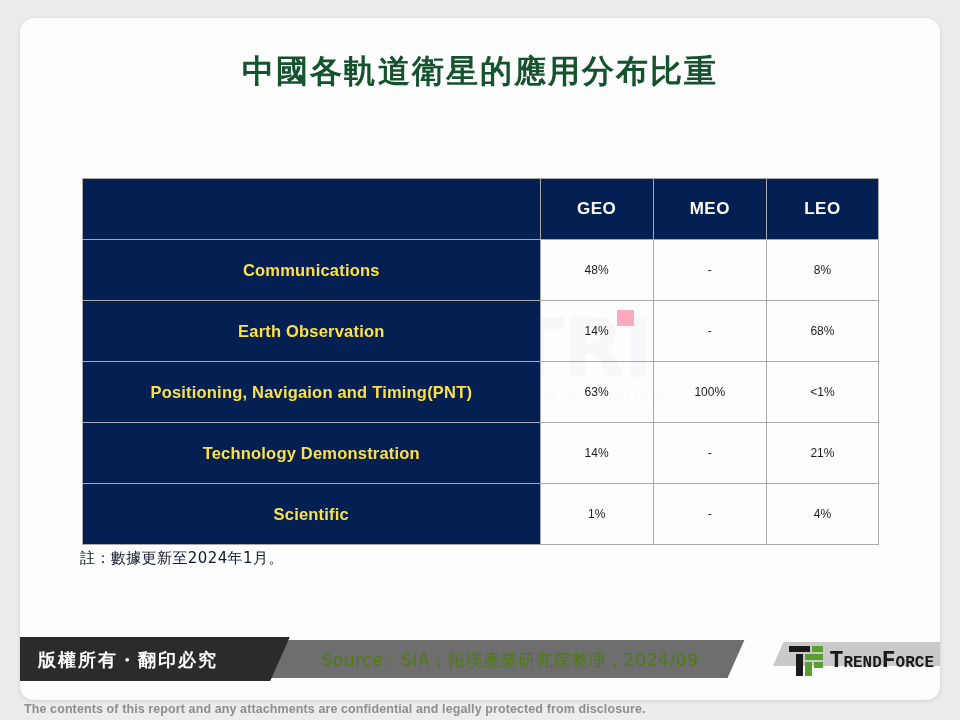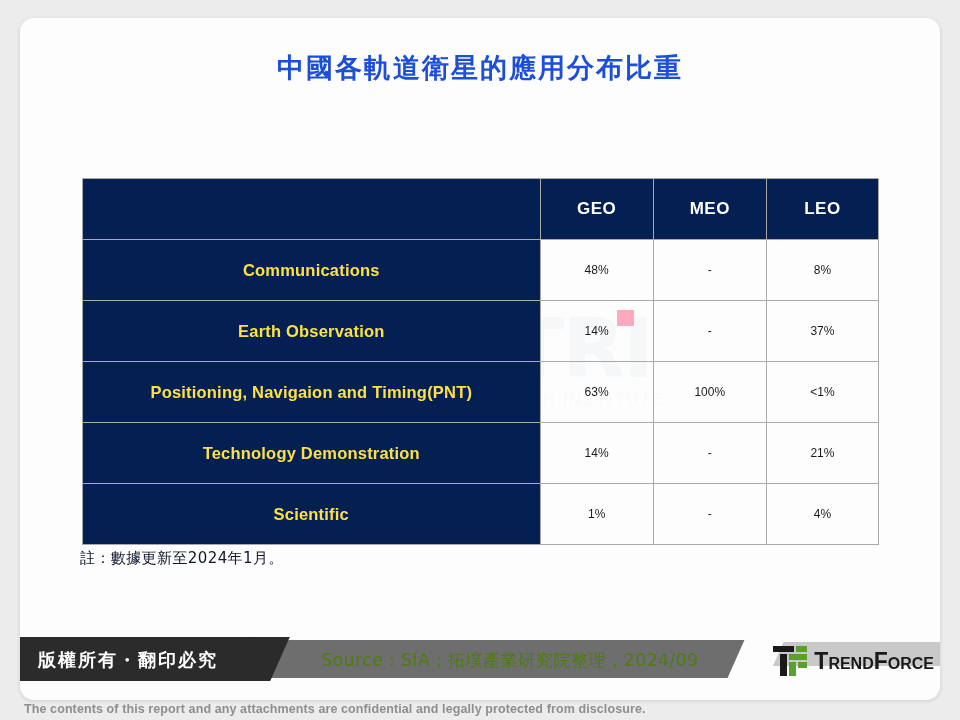--- a/index.html
+++ b/index.html
@@ -29,23 +29,23 @@
   }
 
   
   #slide-title {
     position: absolute;
     left: 0;
     top: 32px;
     width: 920px;
     text-align: center;
     font-family: "DejaVu Serif", "Liberation Serif", serif;
-    font-size: 27px;
-    font-weight: 700;
-    color: #1d4ed8;
+    font-size: 32px;
+    font-weight: 700;
+    color: #14532d;
     letter-spacing: 2px;
   }
 
   
   #watermark {
     position: absolute;
     left: 290px;
     top: 292px;
     width: 380px;
     text-align: center;
@@ -238,21 +238,21 @@
     display: flex;
     align-items: center;
     z-index: 5;
   }
   #logo-mark {
     width: 34px;
     height: 30px;
     margin-right: 7px;
   }
   #logo-wordmark {
-    font-family: Liberation Sans, sans-serif;
+    font-family: Liberation Mono, monospace;
     font-size: 23px;
     font-weight: 700;
     color: #1a1a1a;
     letter-spacing: 0px;
     font-variant: small-caps;
   }
 
   
   #disclaimer {
     position: absolute;
@@ -300,21 +300,21 @@
         <td class="val-cell">-</td>
         <td class="val-cell">8%</td>
       </tr>
       <tr>
         <td class="row-label">Earth Observation</td>
         <td class="val-cell">
           <span>14%</span>
           <span class="pink-marker"></span>
         </td>
         <td class="val-cell">-</td>
-        <td class="val-cell">37%</td>
+        <td class="val-cell">68%</td>
       </tr>
       <tr>
         <td class="row-label">Positioning, Navigaion and Timing(PNT)</td>
         <td class="val-cell">63%</td>
         <td class="val-cell">100%</td>
         <td class="val-cell">&lt;1%</td>
       </tr>
       <tr>
         <td class="row-label">Technology Demonstration</td>
         <td class="val-cell">14%</td>

